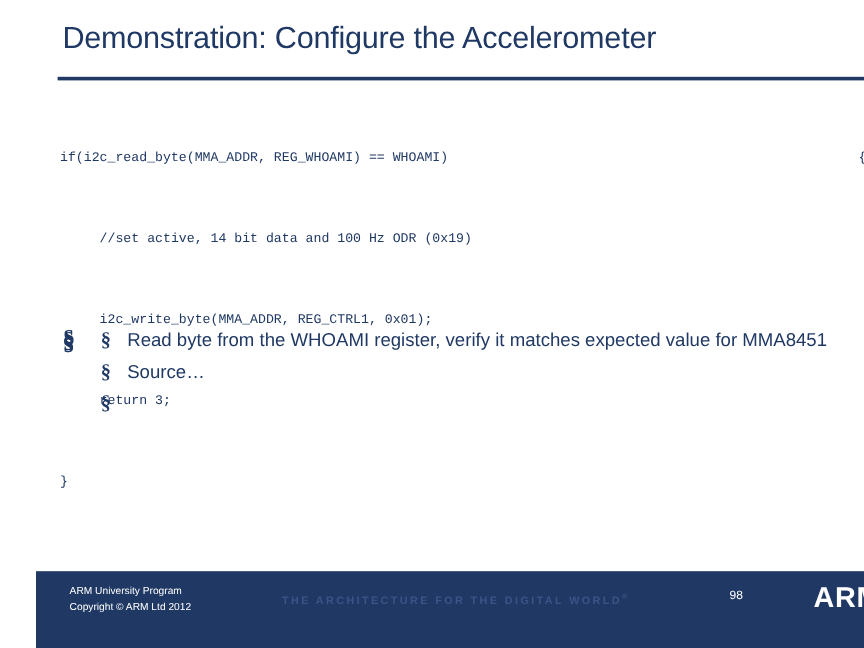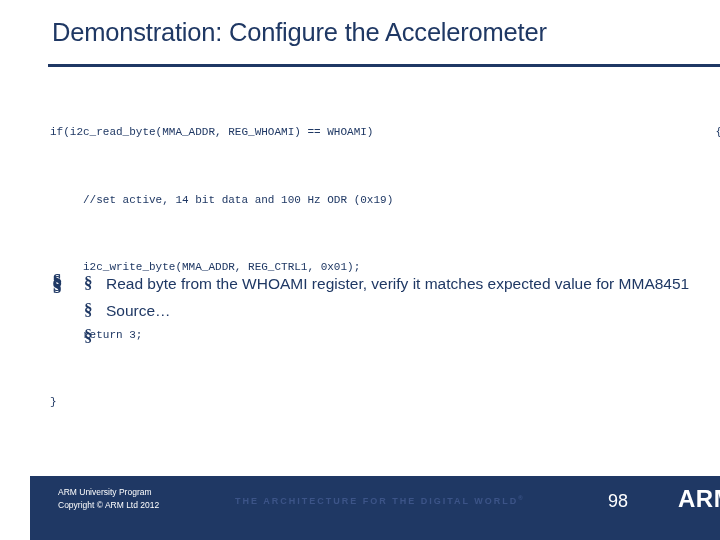--- a/index.html
+++ b/index.html
@@ -131,21 +131,21 @@
     white-space: nowrap;
   }
   .footer-tagline .reg {
     font-size: 6px;
     vertical-align: super;
   }
   .page-num {
     position: absolute;
     left: 578px;
     top: 15px;
-    font-size: 18px;
+    font-size: 10px;
     color: #ffffff;
   }
   .arm-logo {
     position: absolute;
     left: 648px;
     top: 9px;
     font-size: 24px;
     font-weight: bold;
     letter-spacing: 0.5px;
     color: #ffffff;

